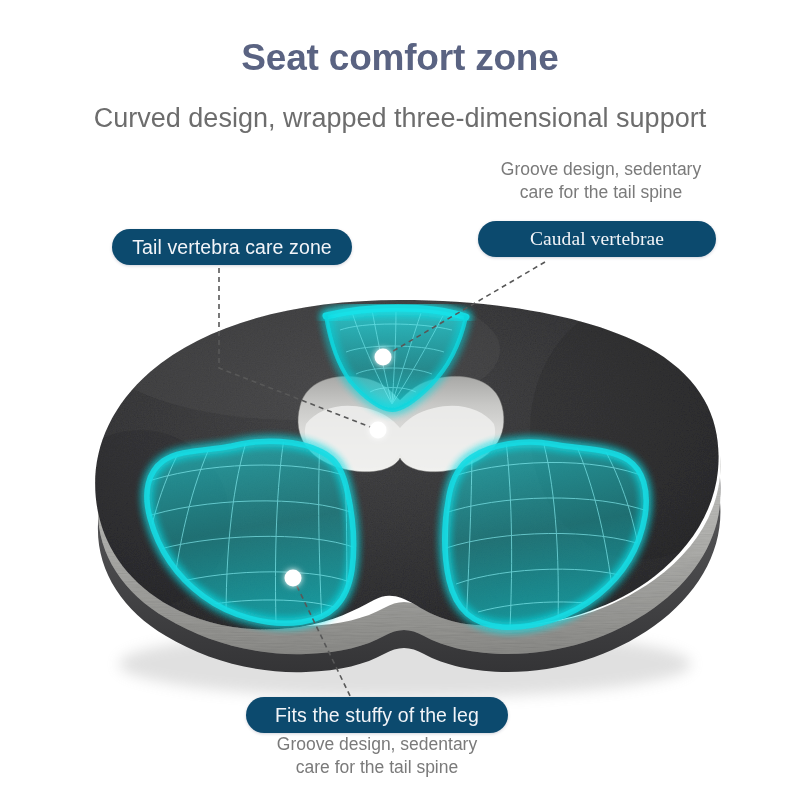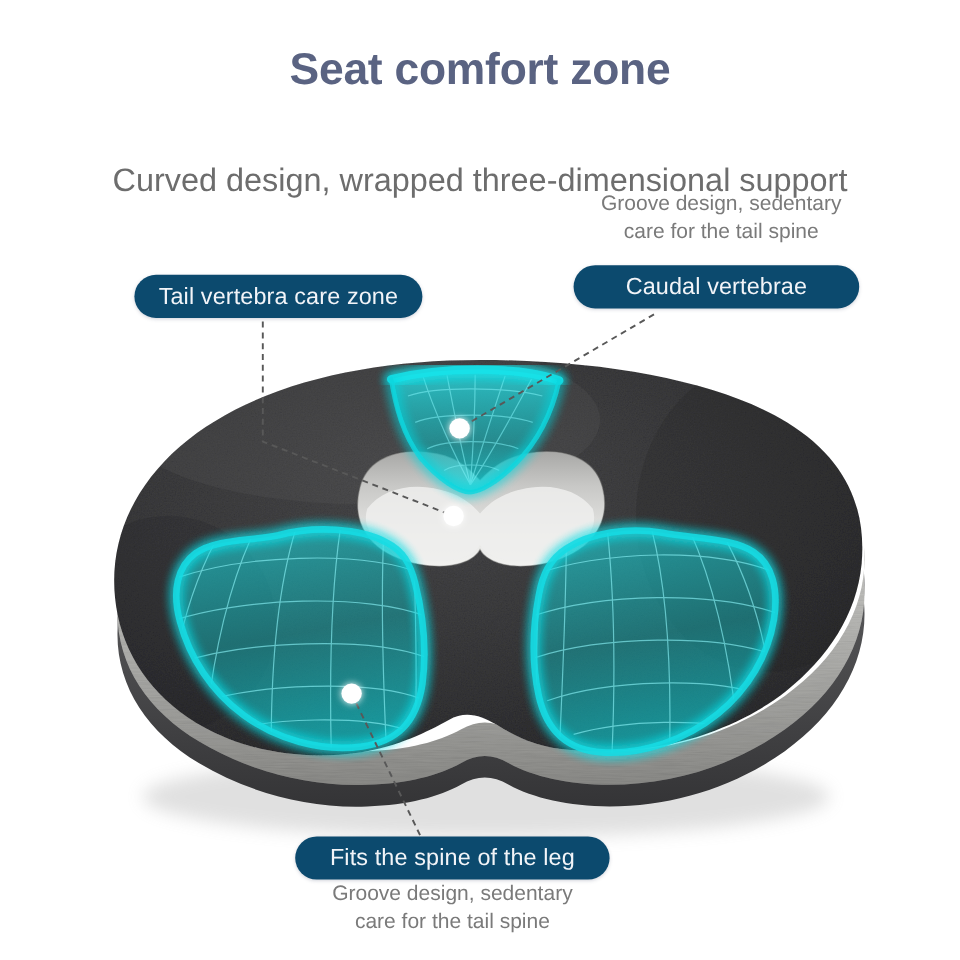--- a/index.html
+++ b/index.html
@@ -37,21 +37,20 @@
   .subtitle {
     position: absolute;
     left: 0;
     top: 103px;
     width: 800px;
     text-align: center;
     font-size: 27px;
     font-weight: normal;
     color: #6d6d6d;
     line-height: 1.15;
-    margin-top: 32px;
   }
 
   
   .caption {
     position: absolute;
     font-size: 17.5px;
     color: #7a7a7a;
     line-height: 1.32;
     text-align: center;
     white-space: pre-line;
@@ -68,21 +67,21 @@
     justify-content: center;
     background: #0c4a6e;
     color: #f2f4f8;
     border-radius: 999px;
     font-size: 19.5px;
     letter-spacing: 0.1px;
     box-shadow: 0 1px 3px rgba(70,80,110,.25);
     white-space: nowrap;
   }
   .pill.p-left   { left: 112px; top: 229px; width: 240px; height: 36px; }
-  .pill.p-right  { left: 478px; top: 221px; width: 238px; height: 36px; }
+  .pill.p-right  { left: 478px; top: 221px; width: 238px; height: 36px; font-family: Liberation Serif, serif; }
   .pill.p-bottom { left: 246px; top: 697px; width: 262px; height: 36px; }
 
   
   #art {
     position: absolute;
     left: 0;
     top: 0;
     width: 800px;
     height: 800px;
   }
@@ -390,17 +389,17 @@
 
   <div class="title">Seat comfort zone</div>
   <div class="subtitle">Curved design, wrapped three-dimensional support</div>
 
   <div class="pill p-left">Tail vertebra care zone</div>
 
   <div class="caption right-top">Groove design, sedentary
 care for the tail spine</div>
   <div class="pill p-right">Caudal vertebrae</div>
 
-  <div class="pill p-bottom">Fits the spine of the leg</div>
+  <div class="pill p-bottom">Fits the stuffy of the leg</div>
   <div class="caption bottom">Groove design, sedentary
 care for the tail spine</div>
 
 </div>
 
 </body></html>

